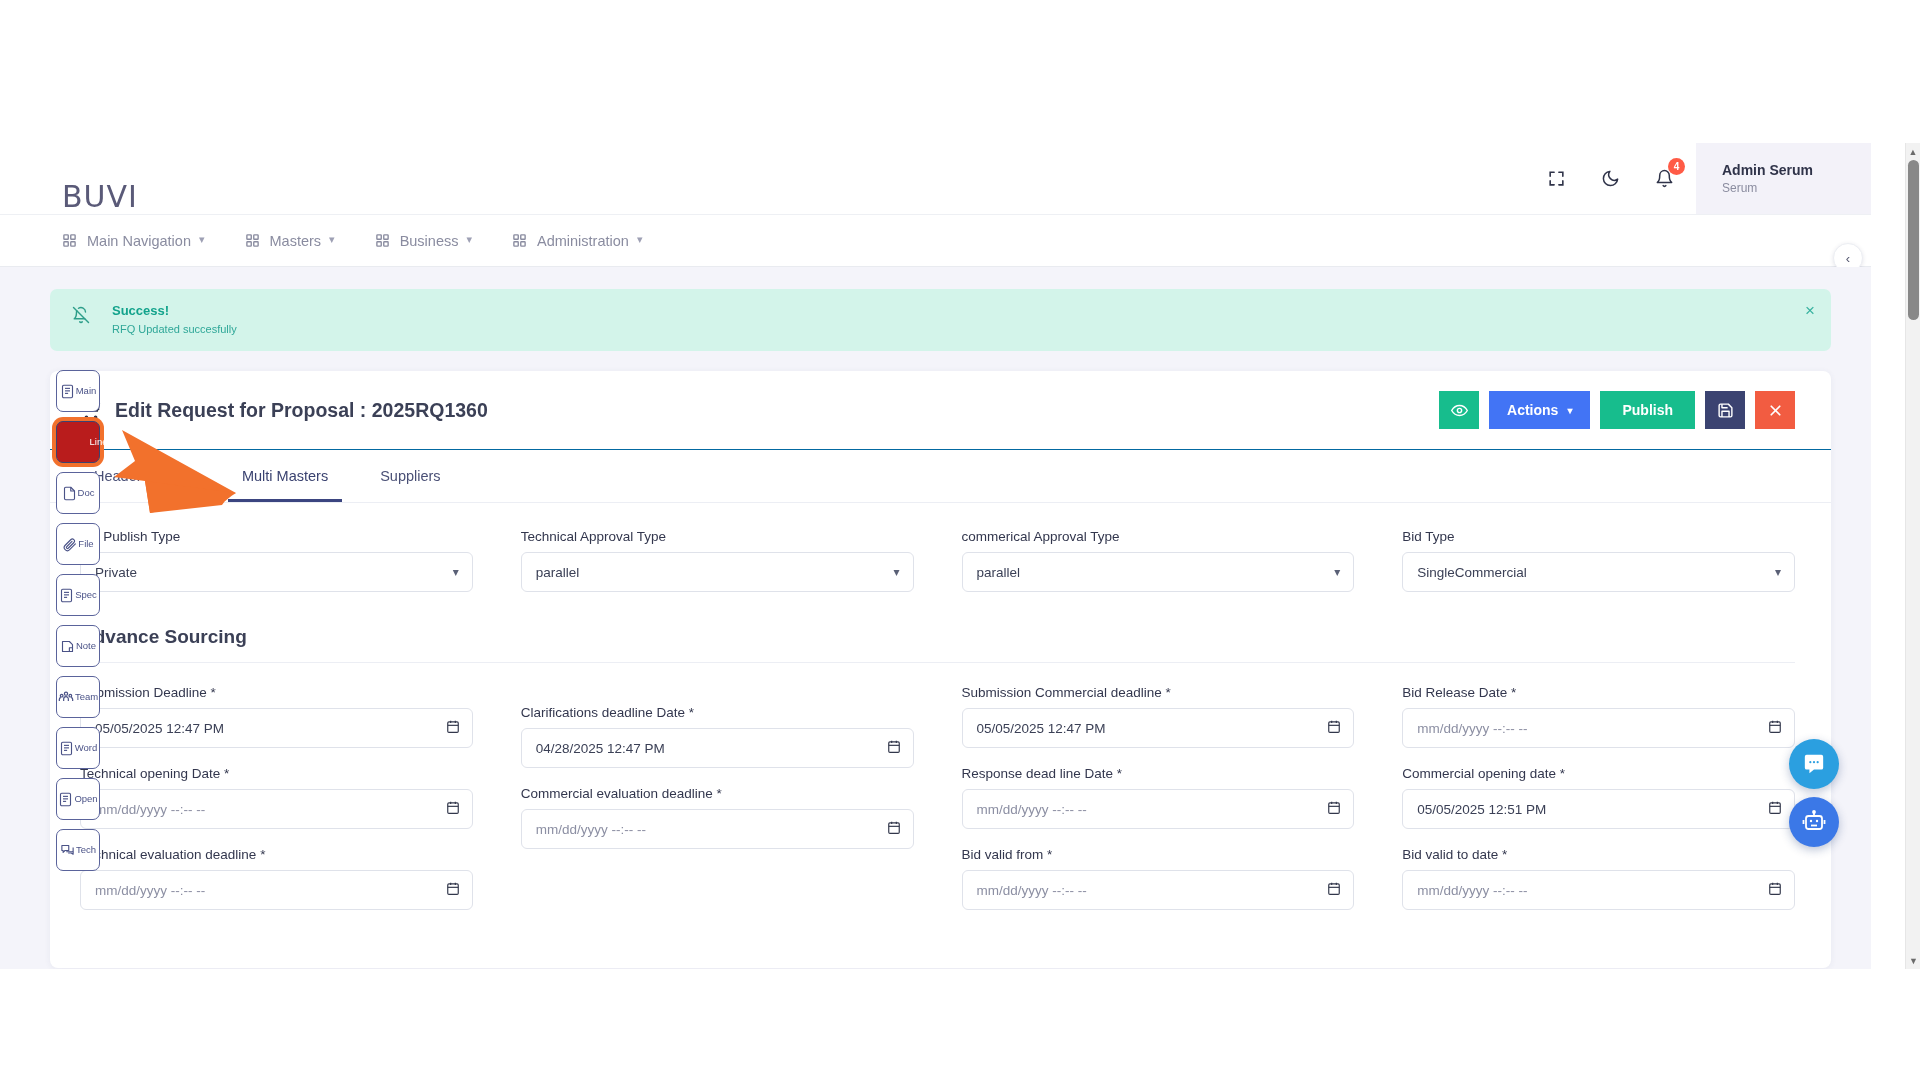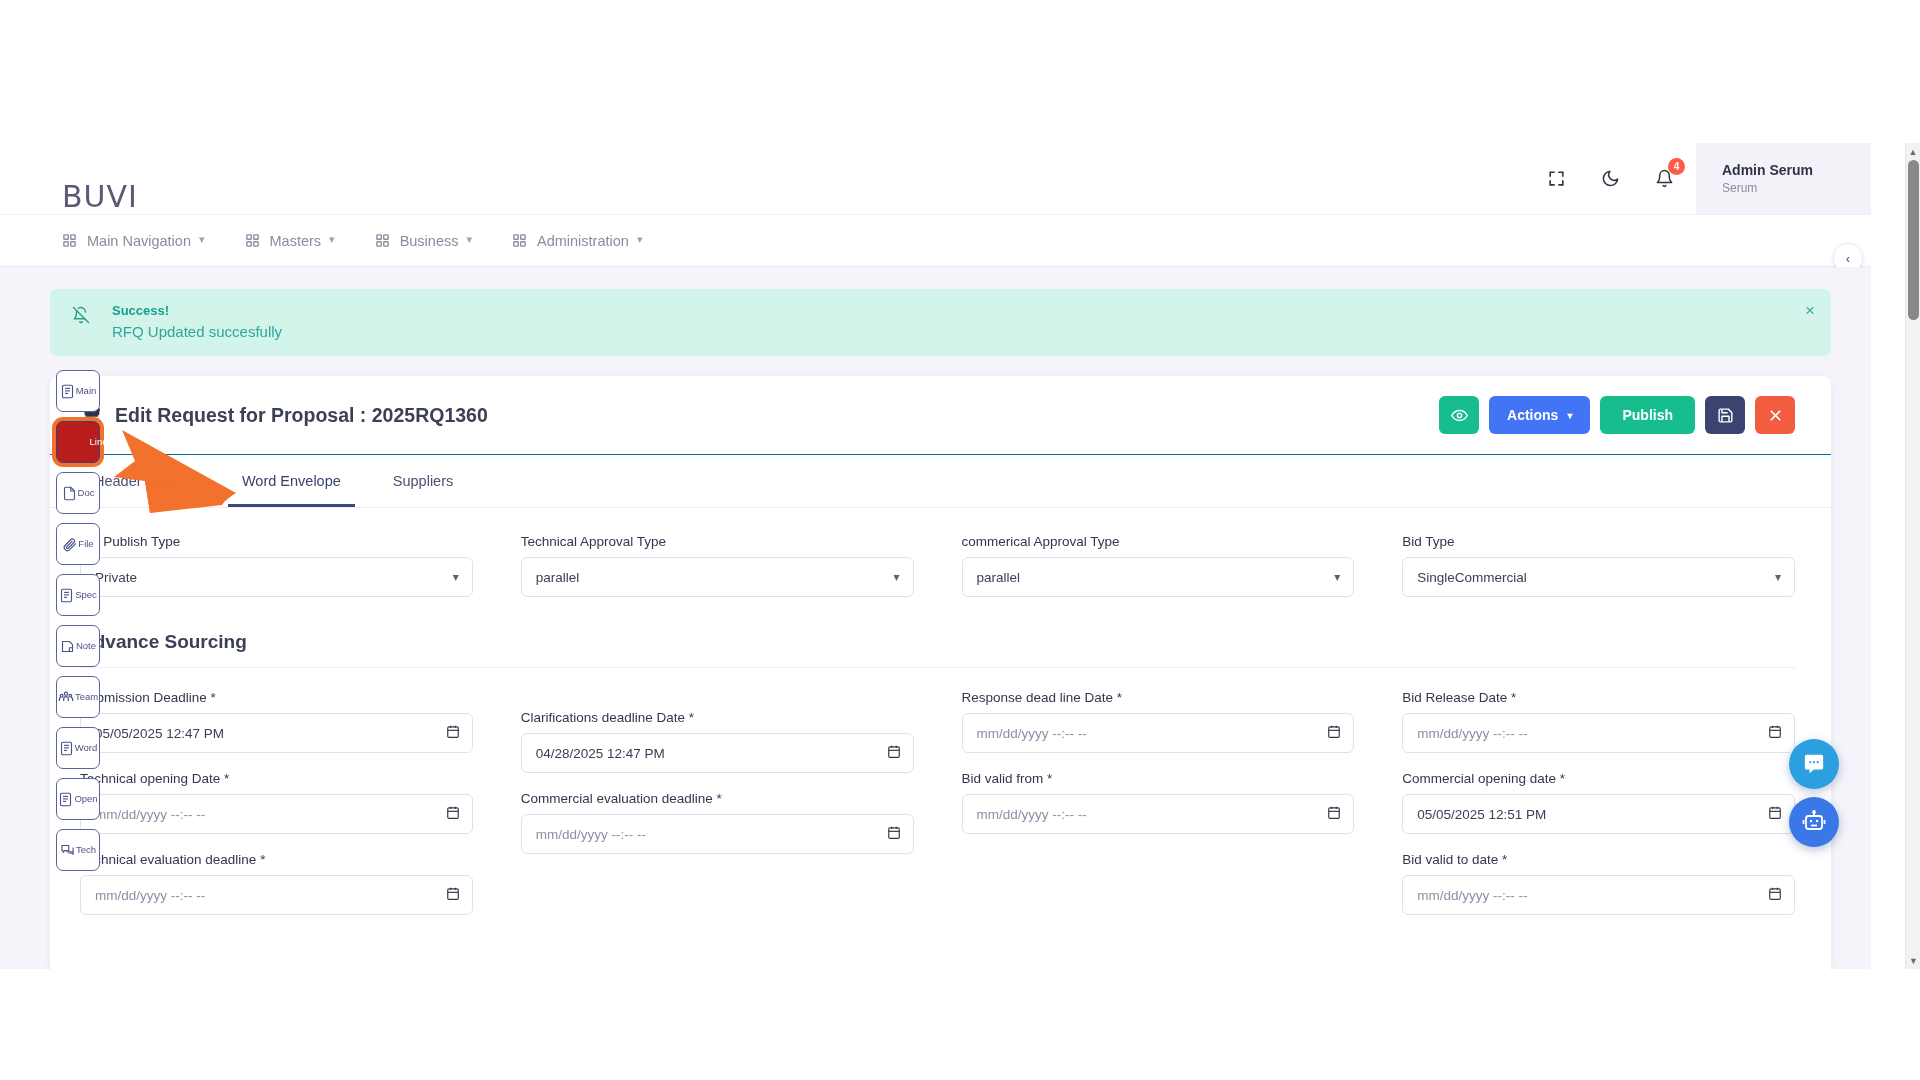--- a/index.html
+++ b/index.html
@@ -121,21 +121,21 @@
   .alert {
     background: #d3f4ea;
     border-radius: 7px;
     padding: 14px 18px 16px 22px;
     display: flex;
     position: relative;
     margin-bottom: 20px;
   }
   .alert-ico { width: 24px; color: #2e9e8a; margin-right: 16px; padding-top: 3px; }
   .alert-title { color: #13a38c; font-size: 13px; font-weight: bold; margin-bottom: 5px; }
-  .alert-msg { color: #2fa798; font-size: 15px; }
+  .alert-msg { color: #2fa798; font-size: 11px; }
   .alert-close {
     position: absolute; right: 16px; top: 12px;
     color: #38b2a0; font-size: 17px; cursor: pointer;
   }
 
   
   .card {
     background: #fff;
     border-radius: 8px;
     box-shadow: 0 1px 6px rgba(60,70,120,.07);
@@ -143,21 +143,21 @@
   }
   .card-head {
     display: flex; align-items: center;
     padding: 20px 36px 20px 30px;
     border-bottom: 1px solid #0369a1;
   }
   .cart-ico { color: #2f3349; margin-right: 13px; display: flex; }
   .card-title { font-size: 19.5px; font-weight: bold; color: #3b4056; }
   .head-actions { margin-left: auto; display: flex; align-items: center; gap: 10px; }
   .btn {
-    border: none; border-radius: 6px;
+    border: none; border-radius: 0;
     font-size: 14px; font-weight: bold;
     color: #fff; cursor: pointer;
     height: 38px;
     display: flex; align-items: center; justify-content: center;
     font-family: "Liberation Sans", sans-serif;
   }
   .btn-icon { width: 40px; }
   .btn-eye    { background: #17bd8d; }
   .btn-actions{ background: #4274f5; padding: 0 18px; gap: 9px; }
   .btn-publish{ background: #17bd8d; padding: 8px 22px; }
@@ -418,21 +418,21 @@
               <svg width="17" height="17" viewBox="0 0 24 24" fill="none" stroke="currentColor" stroke-width="2.4" stroke-linecap="round">
                 <line x1="18" y1="6" x2="6" y2="18"></line>
                   <line x1="6" y1="6" x2="18" y2="18"></line>
               </svg>
             </button>
           </div>
         </div>
 
         <div class="tabs">
           <div class="tab">Header Details</div>
-          <div class="tab active">Word Envelope</div>
+          <div class="tab active">Multi Masters</div>
           <div class="tab">Suppliers</div>
         </div>
 
         <div class="form">
 
           <div class="grid4">
             <div class="field">
               <label class="flabel">Bid Publish Type</label>
               <div class="fsel">
                 <span>Private</span>
@@ -537,20 +537,34 @@
                         <line x1="3" y1="10" x2="21" y2="10"></line>
                       <line x1="8" y1="2" x2="8" y2="6"></line>
                         <line x1="16" y1="2" x2="16" y2="6"></line>
                     </svg>
                   </span>
                 </div>
               </div>
             </div>
 
             <div>
+              <div class="field">
+                <label class="flabel">Submission Commercial deadline *</label>
+                <div class="finp">
+                  <span class="val">05/05/2025 12:47 PM</span>
+                  <span class="calico">
+                    <svg width="14" height="15" viewBox="0 0 24 24" fill="none" stroke="currentColor" stroke-width="2">
+                      <rect x="3" y="4" width="18" height="18" rx="2"></rect>
+                        <line x1="3" y1="10" x2="21" y2="10"></line>
+                      <line x1="8" y1="2" x2="8" y2="6"></line>
+                        <line x1="16" y1="2" x2="16" y2="6"></line>
+                    </svg>
+                  </span>
+                </div>
+              </div>
               <div class="field">
                 <label class="flabel">Response dead line Date *</label>
                 <div class="finp empty">
                   <span class="val">mm/dd/yyyy --:-- --</span>
                   <span class="calico">
                     <svg width="14" height="15" viewBox="0 0 24 24" fill="none" stroke="currentColor" stroke-width="2">
                       <rect x="3" y="4" width="18" height="18" rx="2"></rect>
                         <line x1="3" y1="10" x2="21" y2="10"></line>
                       <line x1="8" y1="2" x2="8" y2="6"></line>
                         <line x1="16" y1="2" x2="16" y2="6"></line>

